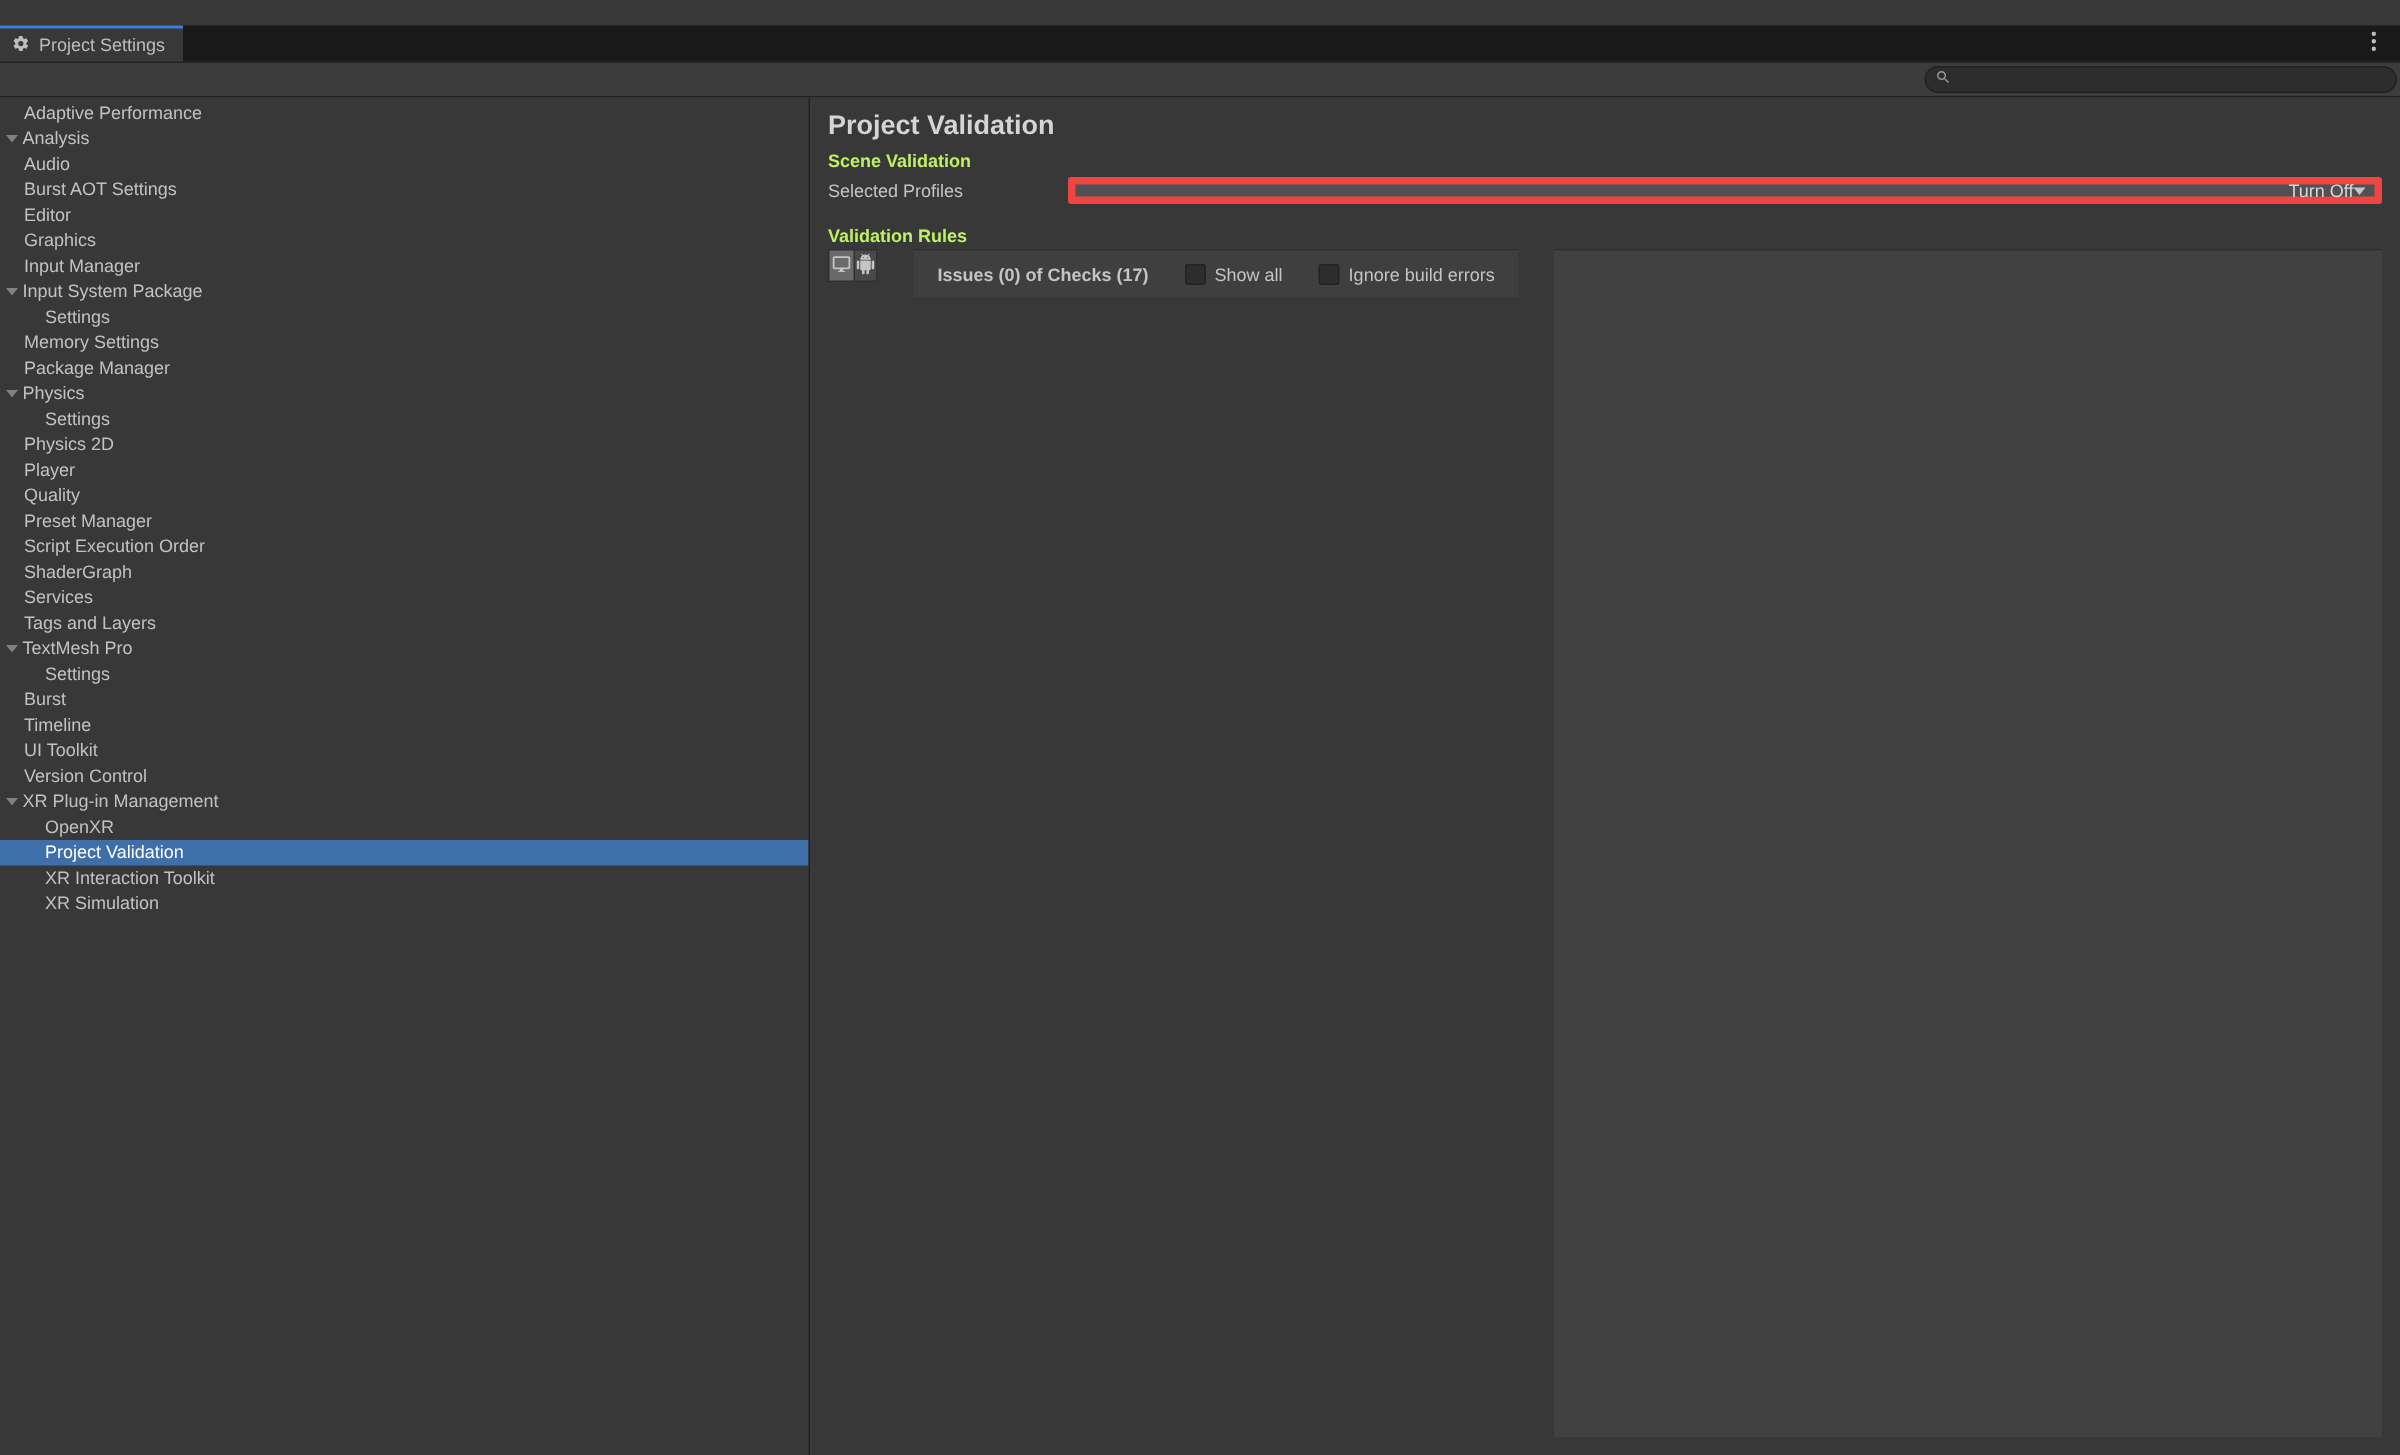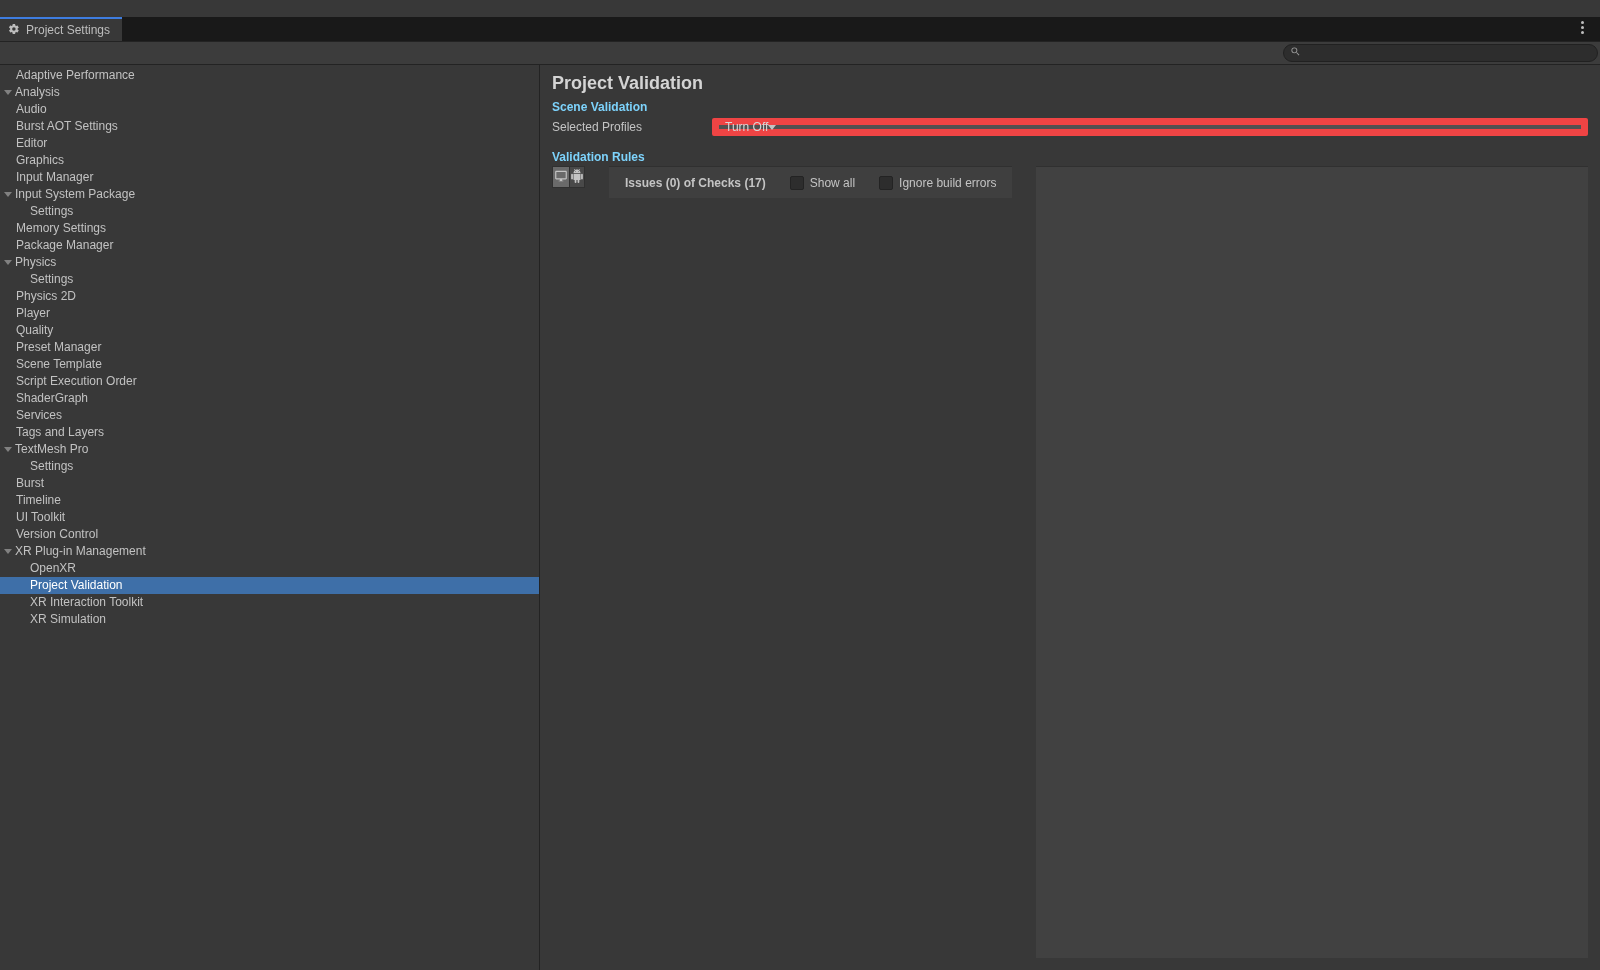--- a/index.html
+++ b/index.html
@@ -119,42 +119,42 @@
   }
   .main-title {
     font-size: 18px;
     font-weight: bold;
     color: #d4d4d4;
     padding: 8px 12px 4px 12px;
   }
   .section-label {
     font-size: 12px;
     font-weight: bold;
-    color: #7dd3fc;
+    color: #bef264;
     padding: 2px 12px;
   }
   .field-row {
     display: flex;
     align-items: center;
     padding: 2px 12px;
     gap: 10px;
   }
   .field-label {
     width: 150px;
     color: #c4c4c4;
   }
   .dropdown {
     flex: 1;
     height: 18px;
     background: #515151;
-    border: 7px solid #ef4444;
+    border: 5px solid #ef4444;
     border-radius: 2px;
     display: flex;
     align-items: center;
-    justify-content: flex-start;
+    justify-content: flex-end;
     padding: 0 6px;
     color: #d7d7d7;
     cursor: pointer;
   }
   .dropdown .dd-arrow {
     width: 0; height: 0;
     border-left: 4px solid transparent;
     border-right: 4px solid transparent;
     border-top: 5px solid #c4c4c4;
   }
@@ -302,23 +302,20 @@
         <span>Physics 2D</span>
       </div>
       <div class="tree-item">
         <span>Player</span>
       </div>
       <div class="tree-item">
         <span>Quality</span>
       </div>
       <div class="tree-item">
         <span>Preset Manager</span>
-      </div>
-      <div class="tree-item">
-        <span>Scene Template</span>
       </div>
       <div class="tree-item">
         <span>Script Execution Order</span>
       </div>
       <div class="tree-item">
         <span>ShaderGraph</span>
       </div>
       <div class="tree-item">
         <span>Services</span>
       </div>

